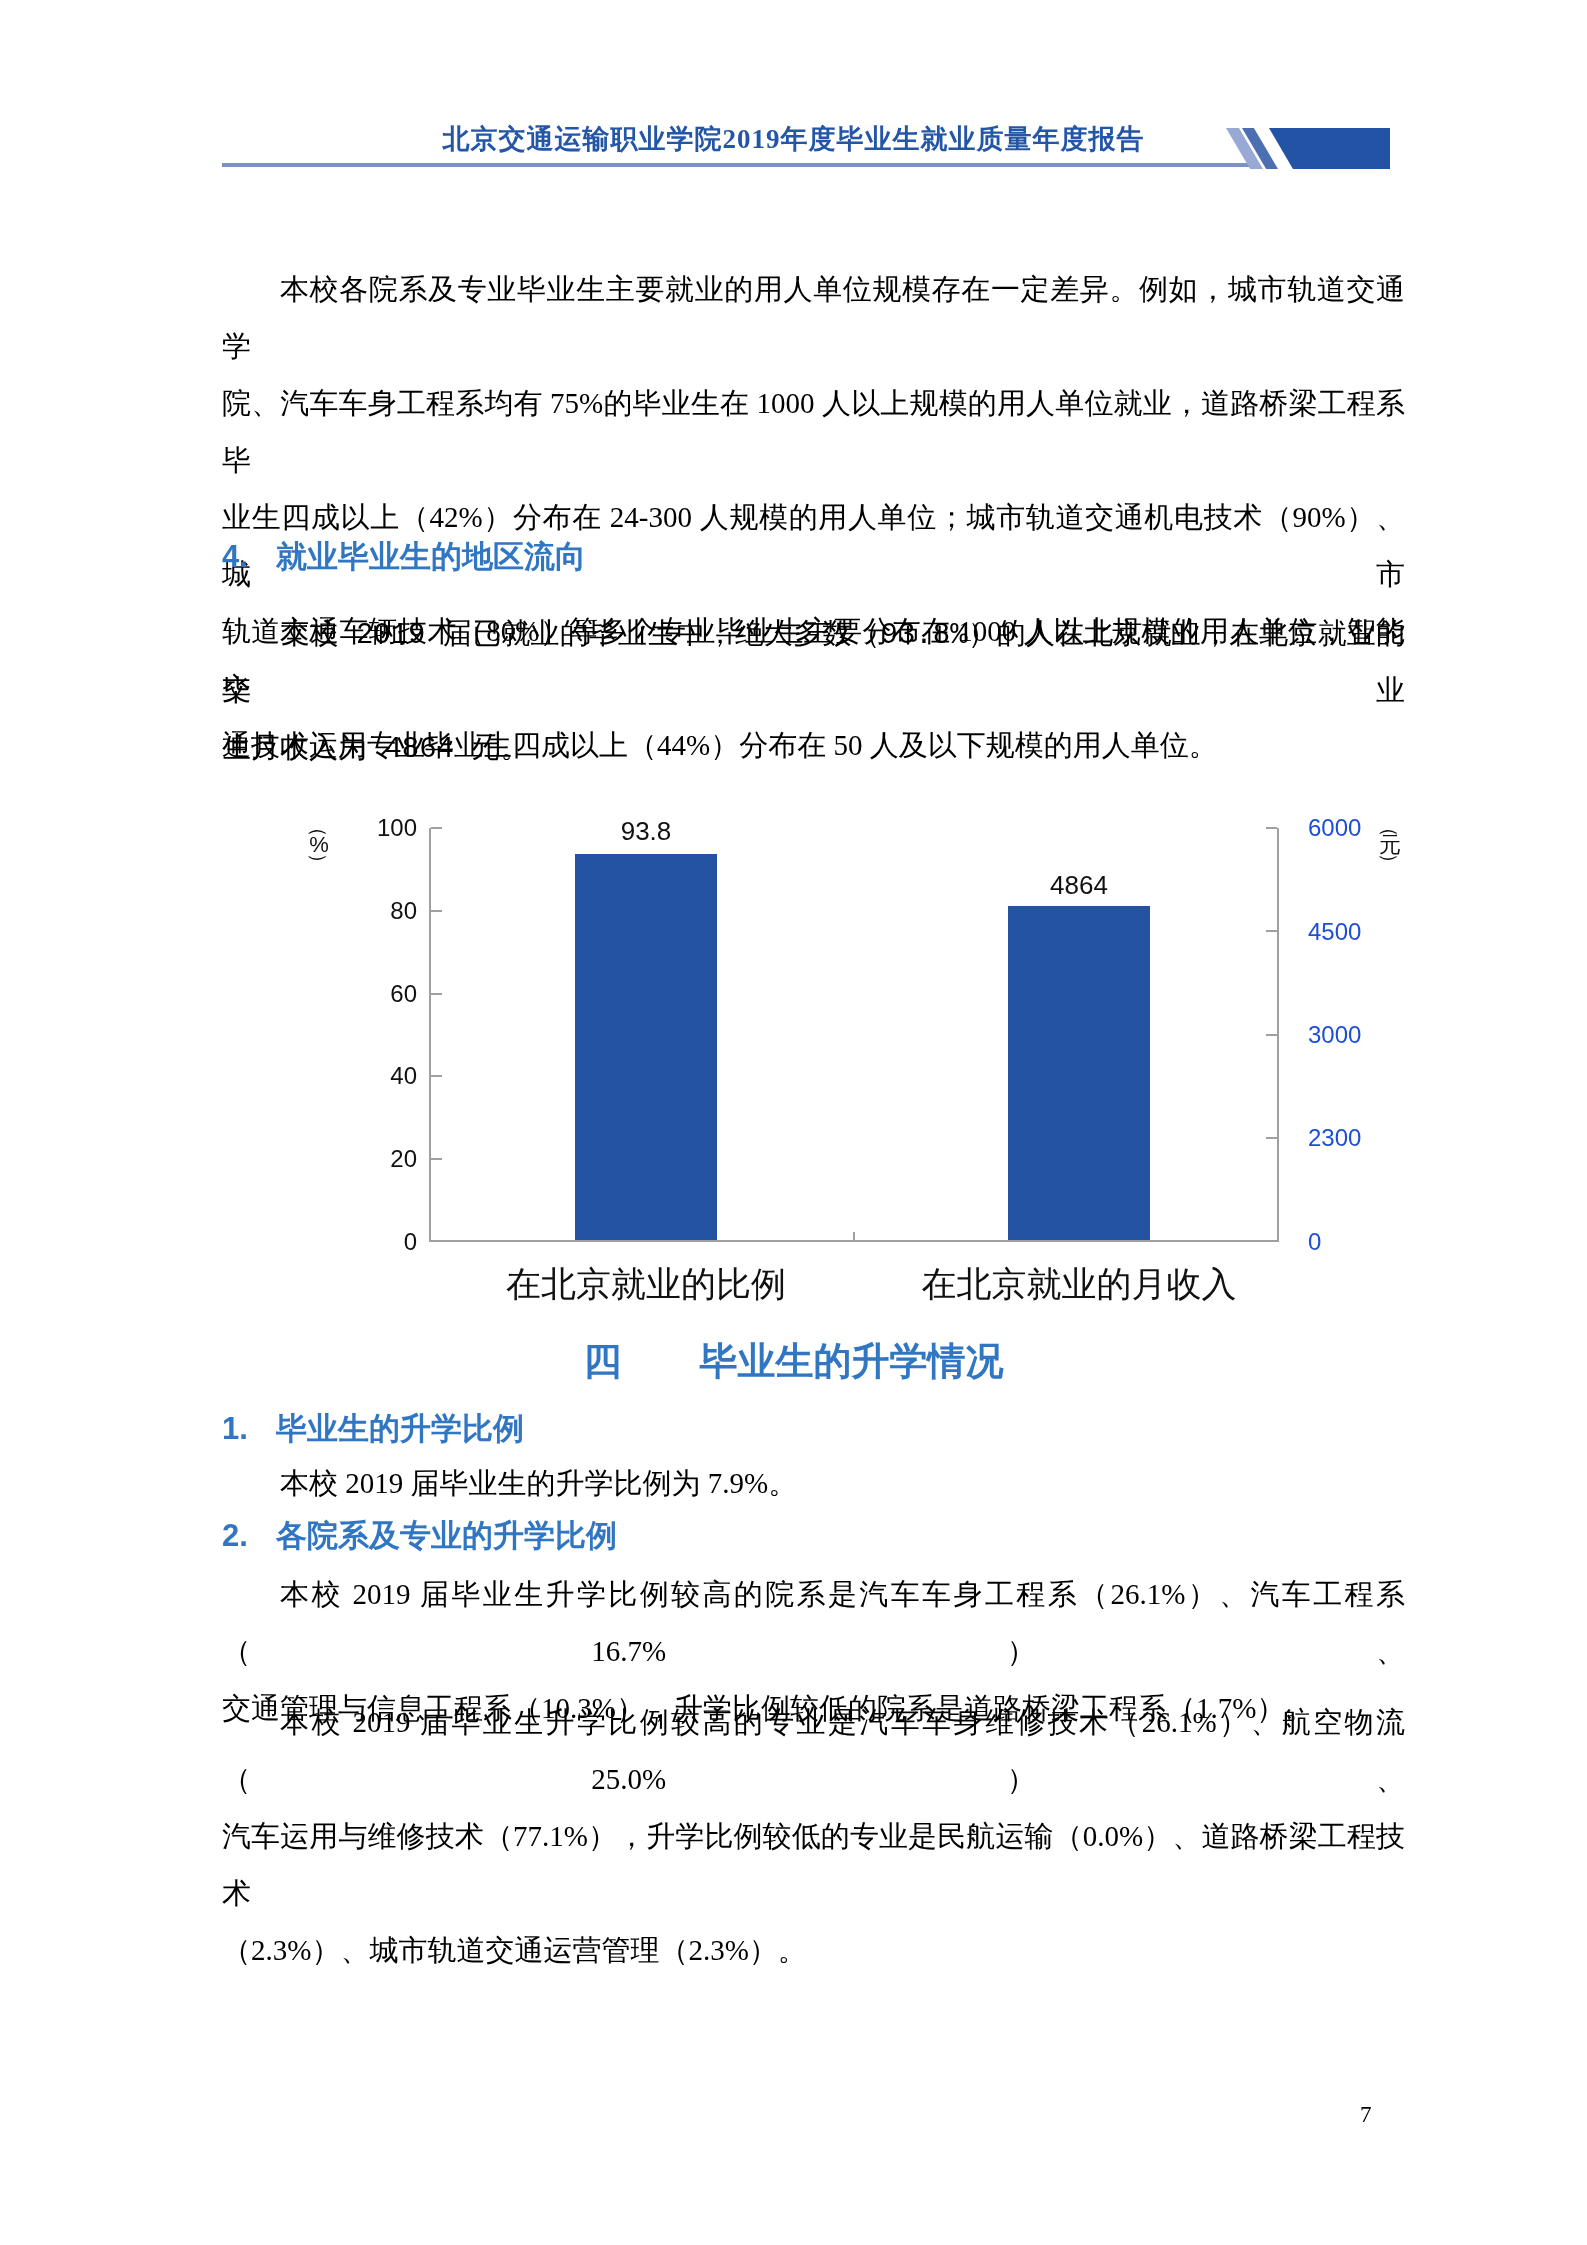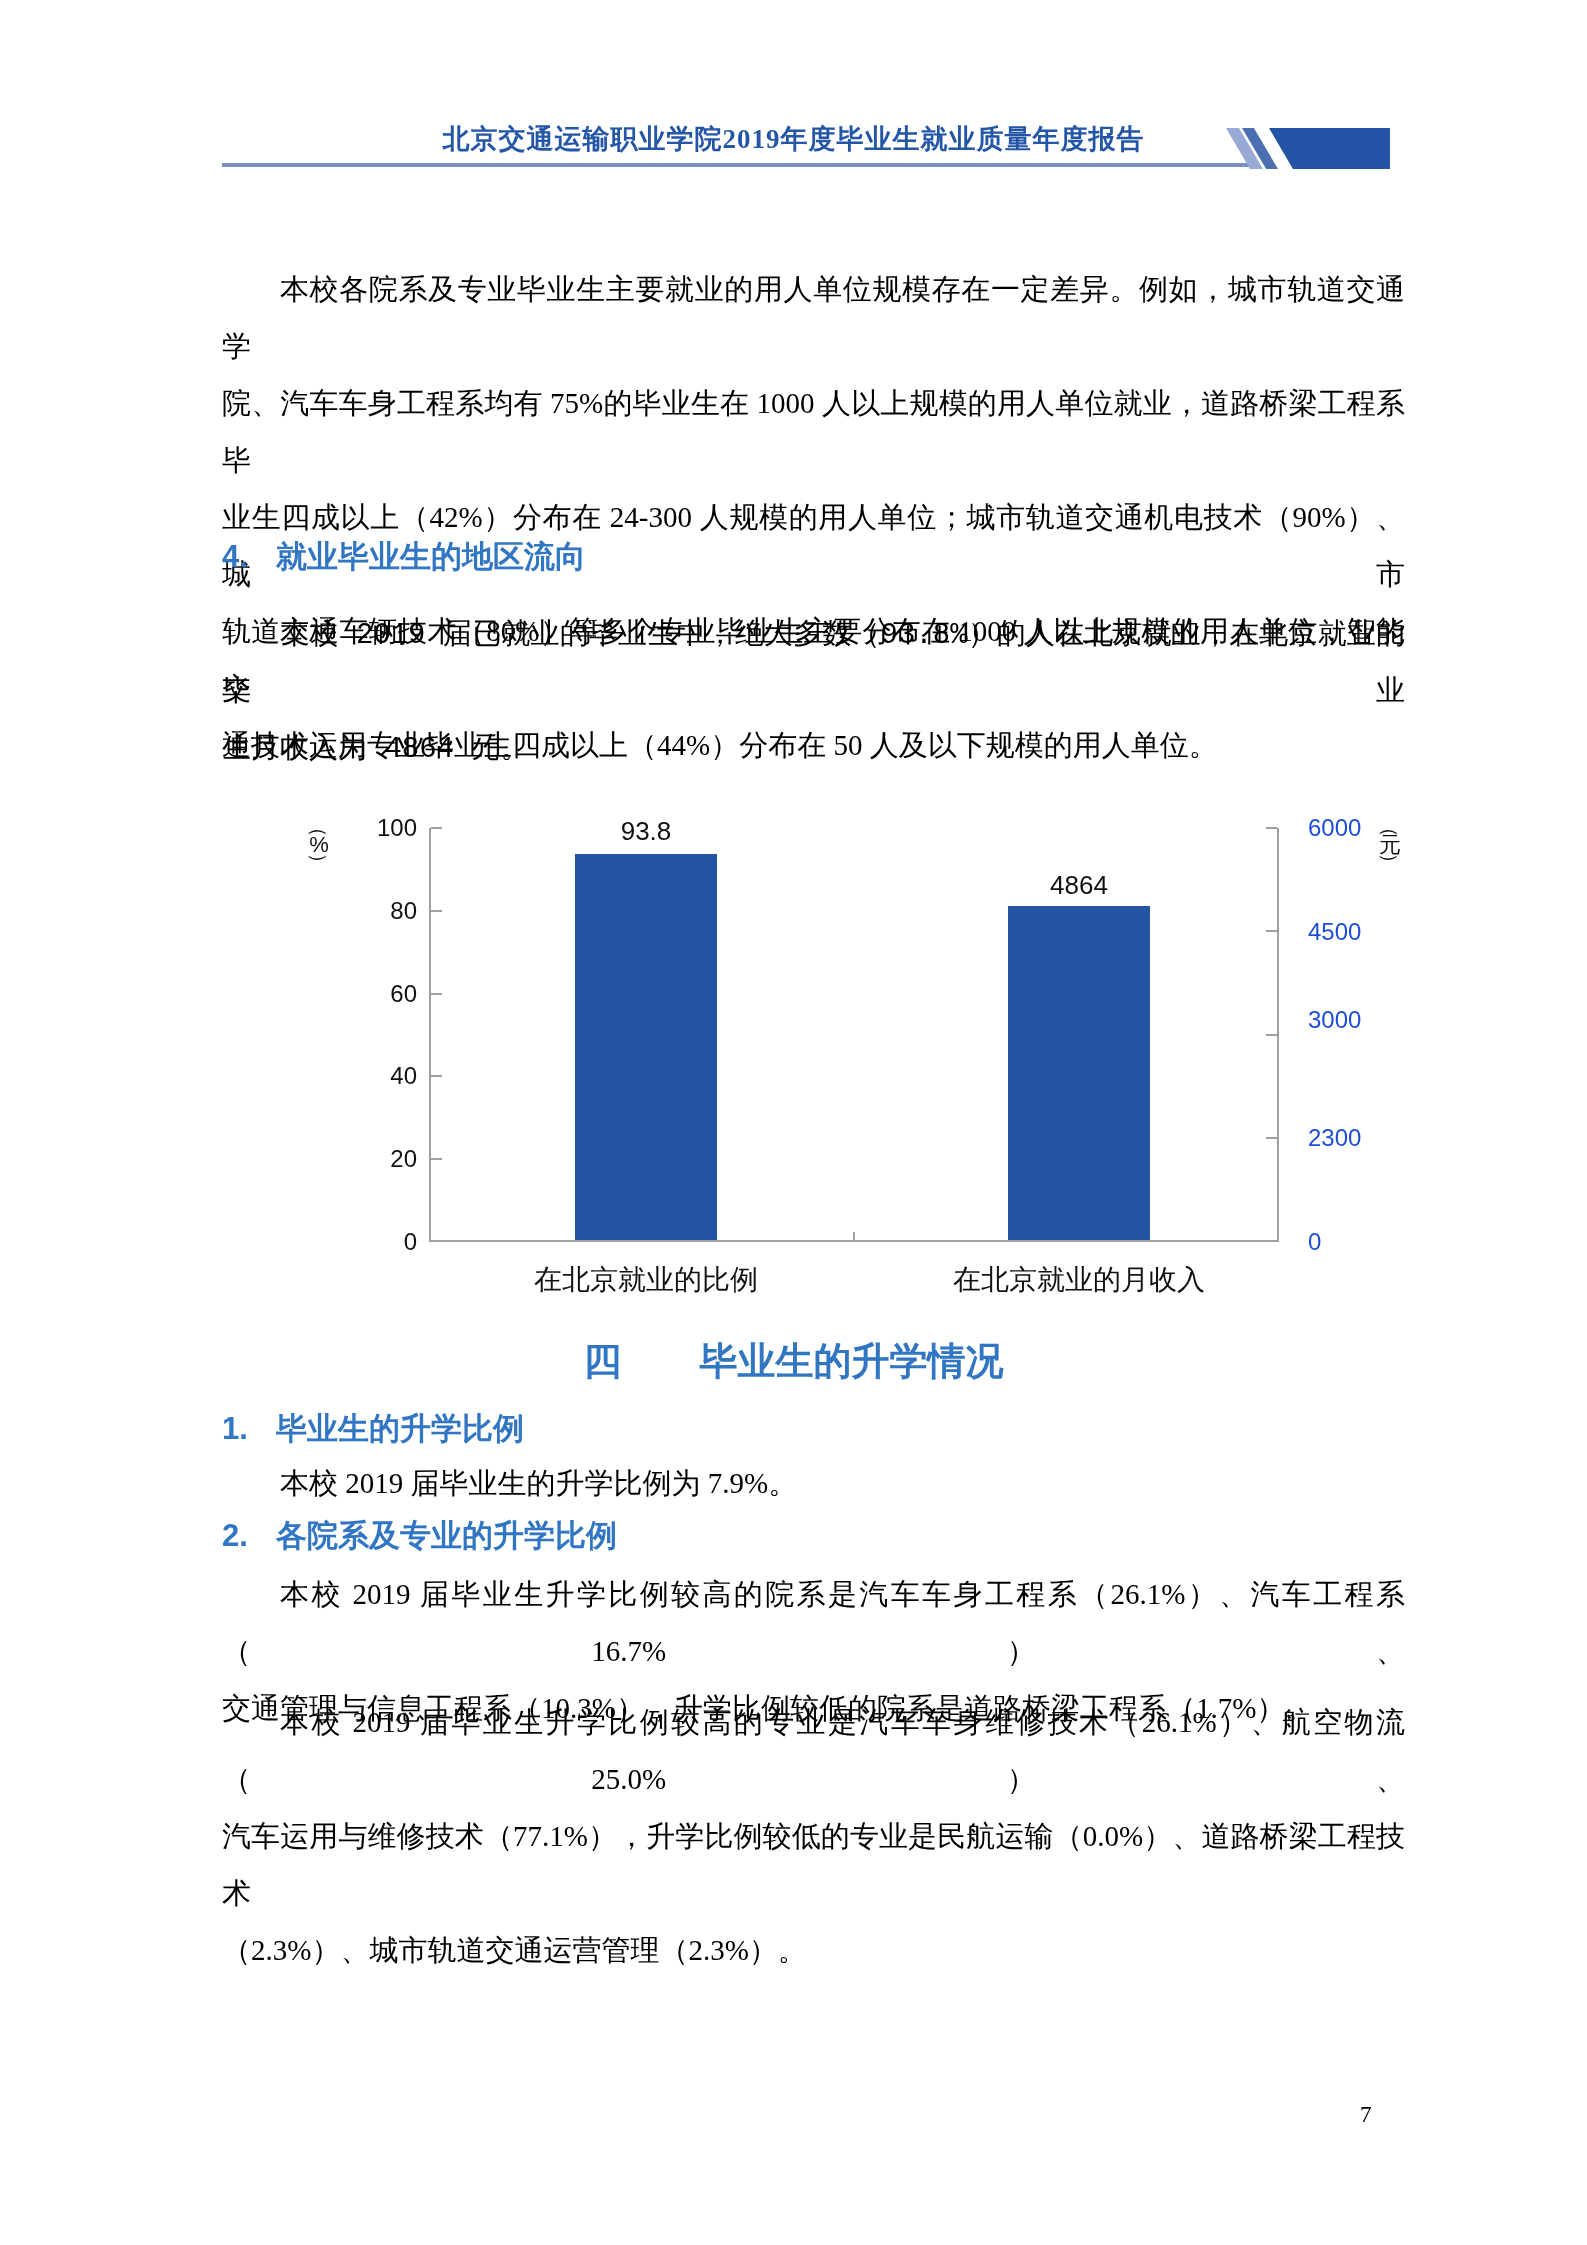--- a/index.html
+++ b/index.html
@@ -61,21 +61,21 @@
     border-left:2px solid #A0A0A0;
     border-right:2px solid #A0A0A0;
     border-bottom:2px solid #A0A0A0;
   }
   .bar{position:absolute;bottom:0;width:142px;}
   .tick{position:absolute;height:2px;width:11px;background:#A0A0A0;}
   .xtick{position:absolute;width:2px;height:10px;background:#A0A0A0;}
   .ylab{position:absolute;width:72px;text-align:right;font-size:24px;line-height:24px;color:#111;}
   .yrlab{position:absolute;width:90px;text-align:left;font-size:24px;line-height:24px;color:#1d4ed8;}
   .vlab{position:absolute;width:200px;text-align:center;font-size:26px;line-height:27px;color:#111;}
-  .xlab{position:absolute;top:463px;width:360px;text-align:center;font-size:28px;color:#111;
+  .xlab{position:absolute;top:463px;width:360px;text-align:center;font-size:35px;color:#111;
         font-family:"Liberation Serif","DejaVu Serif",serif;}
   .unit{position:absolute;top:22px;width:30px;display:flex;flex-direction:column;
         align-items:center;font-size:22px;line-height:22px;color:#111;}
   .unit .par{transform:rotate(90deg);font-size:20px;line-height:14px;height:14px;}
   
   .pageno{position:absolute;left:1360px;top:2102px;font-size:23px;}
 </style>
 </head>
 <body>
 
@@ -121,21 +121,21 @@
 
     <div class="ylab" style="left:55px;top:18px;">100</div>
     <div class="ylab" style="left:55px;top:101px;">80</div>
     <div class="ylab" style="left:55px;top:184px;">60</div>
     <div class="ylab" style="left:55px;top:266px;">40</div>
     <div class="ylab" style="left:55px;top:349px;">20</div>
     <div class="ylab" style="left:55px;top:432px;">0</div>
 
     <div class="yrlab" style="left:1018px;top:18px;">6000</div>
     <div class="yrlab" style="left:1018px;top:122px;">4500</div>
-    <div class="yrlab" style="left:1018px;top:210px;">3000</div>
+    <div class="yrlab" style="left:1018px;top:225px;">3000</div>
     <div class="yrlab" style="left:1018px;top:328px;">2300</div>
     <div class="yrlab" style="left:1018px;top:432px;">0</div>
 
     <div class="tick" style="left:141px;top:29px;"></div>
     <div class="tick" style="left:141px;top:112px;"></div>
     <div class="tick" style="left:141px;top:195px;"></div>
     <div class="tick" style="left:141px;top:277px;"></div>
     <div class="tick" style="left:141px;top:360px;"></div>
 
     <div class="tick" style="left:976px;top:29px;"></div>

